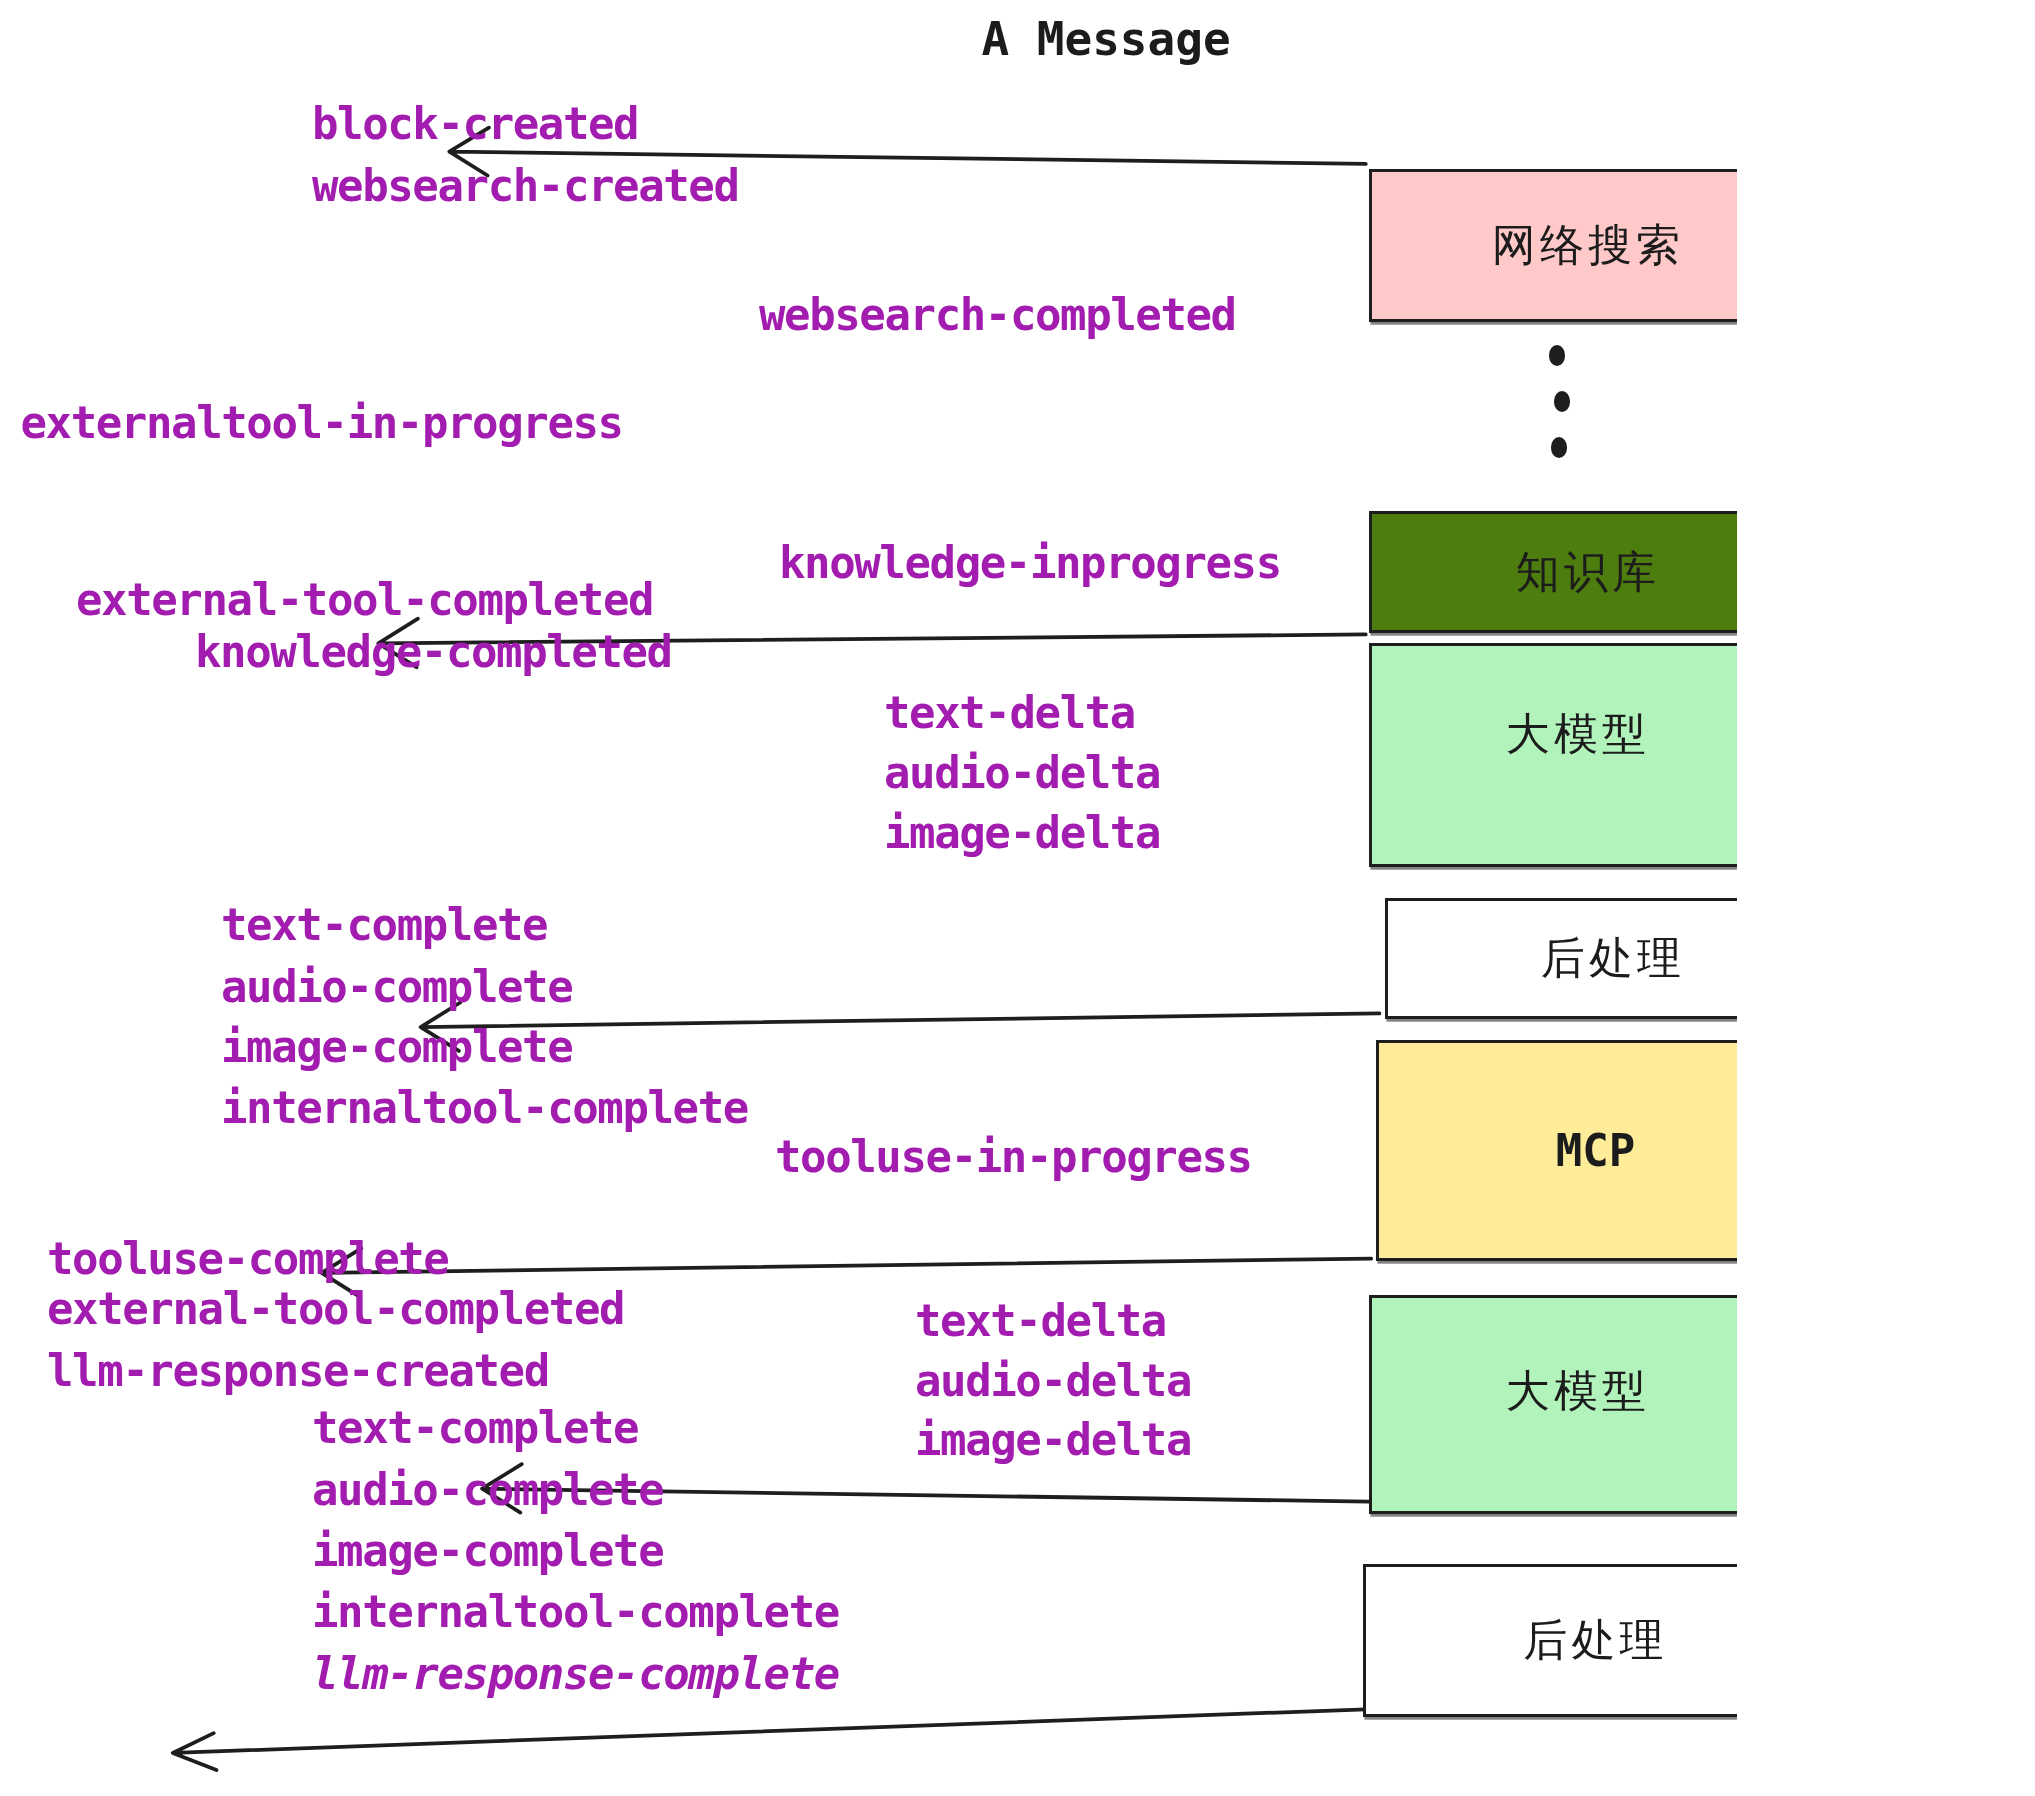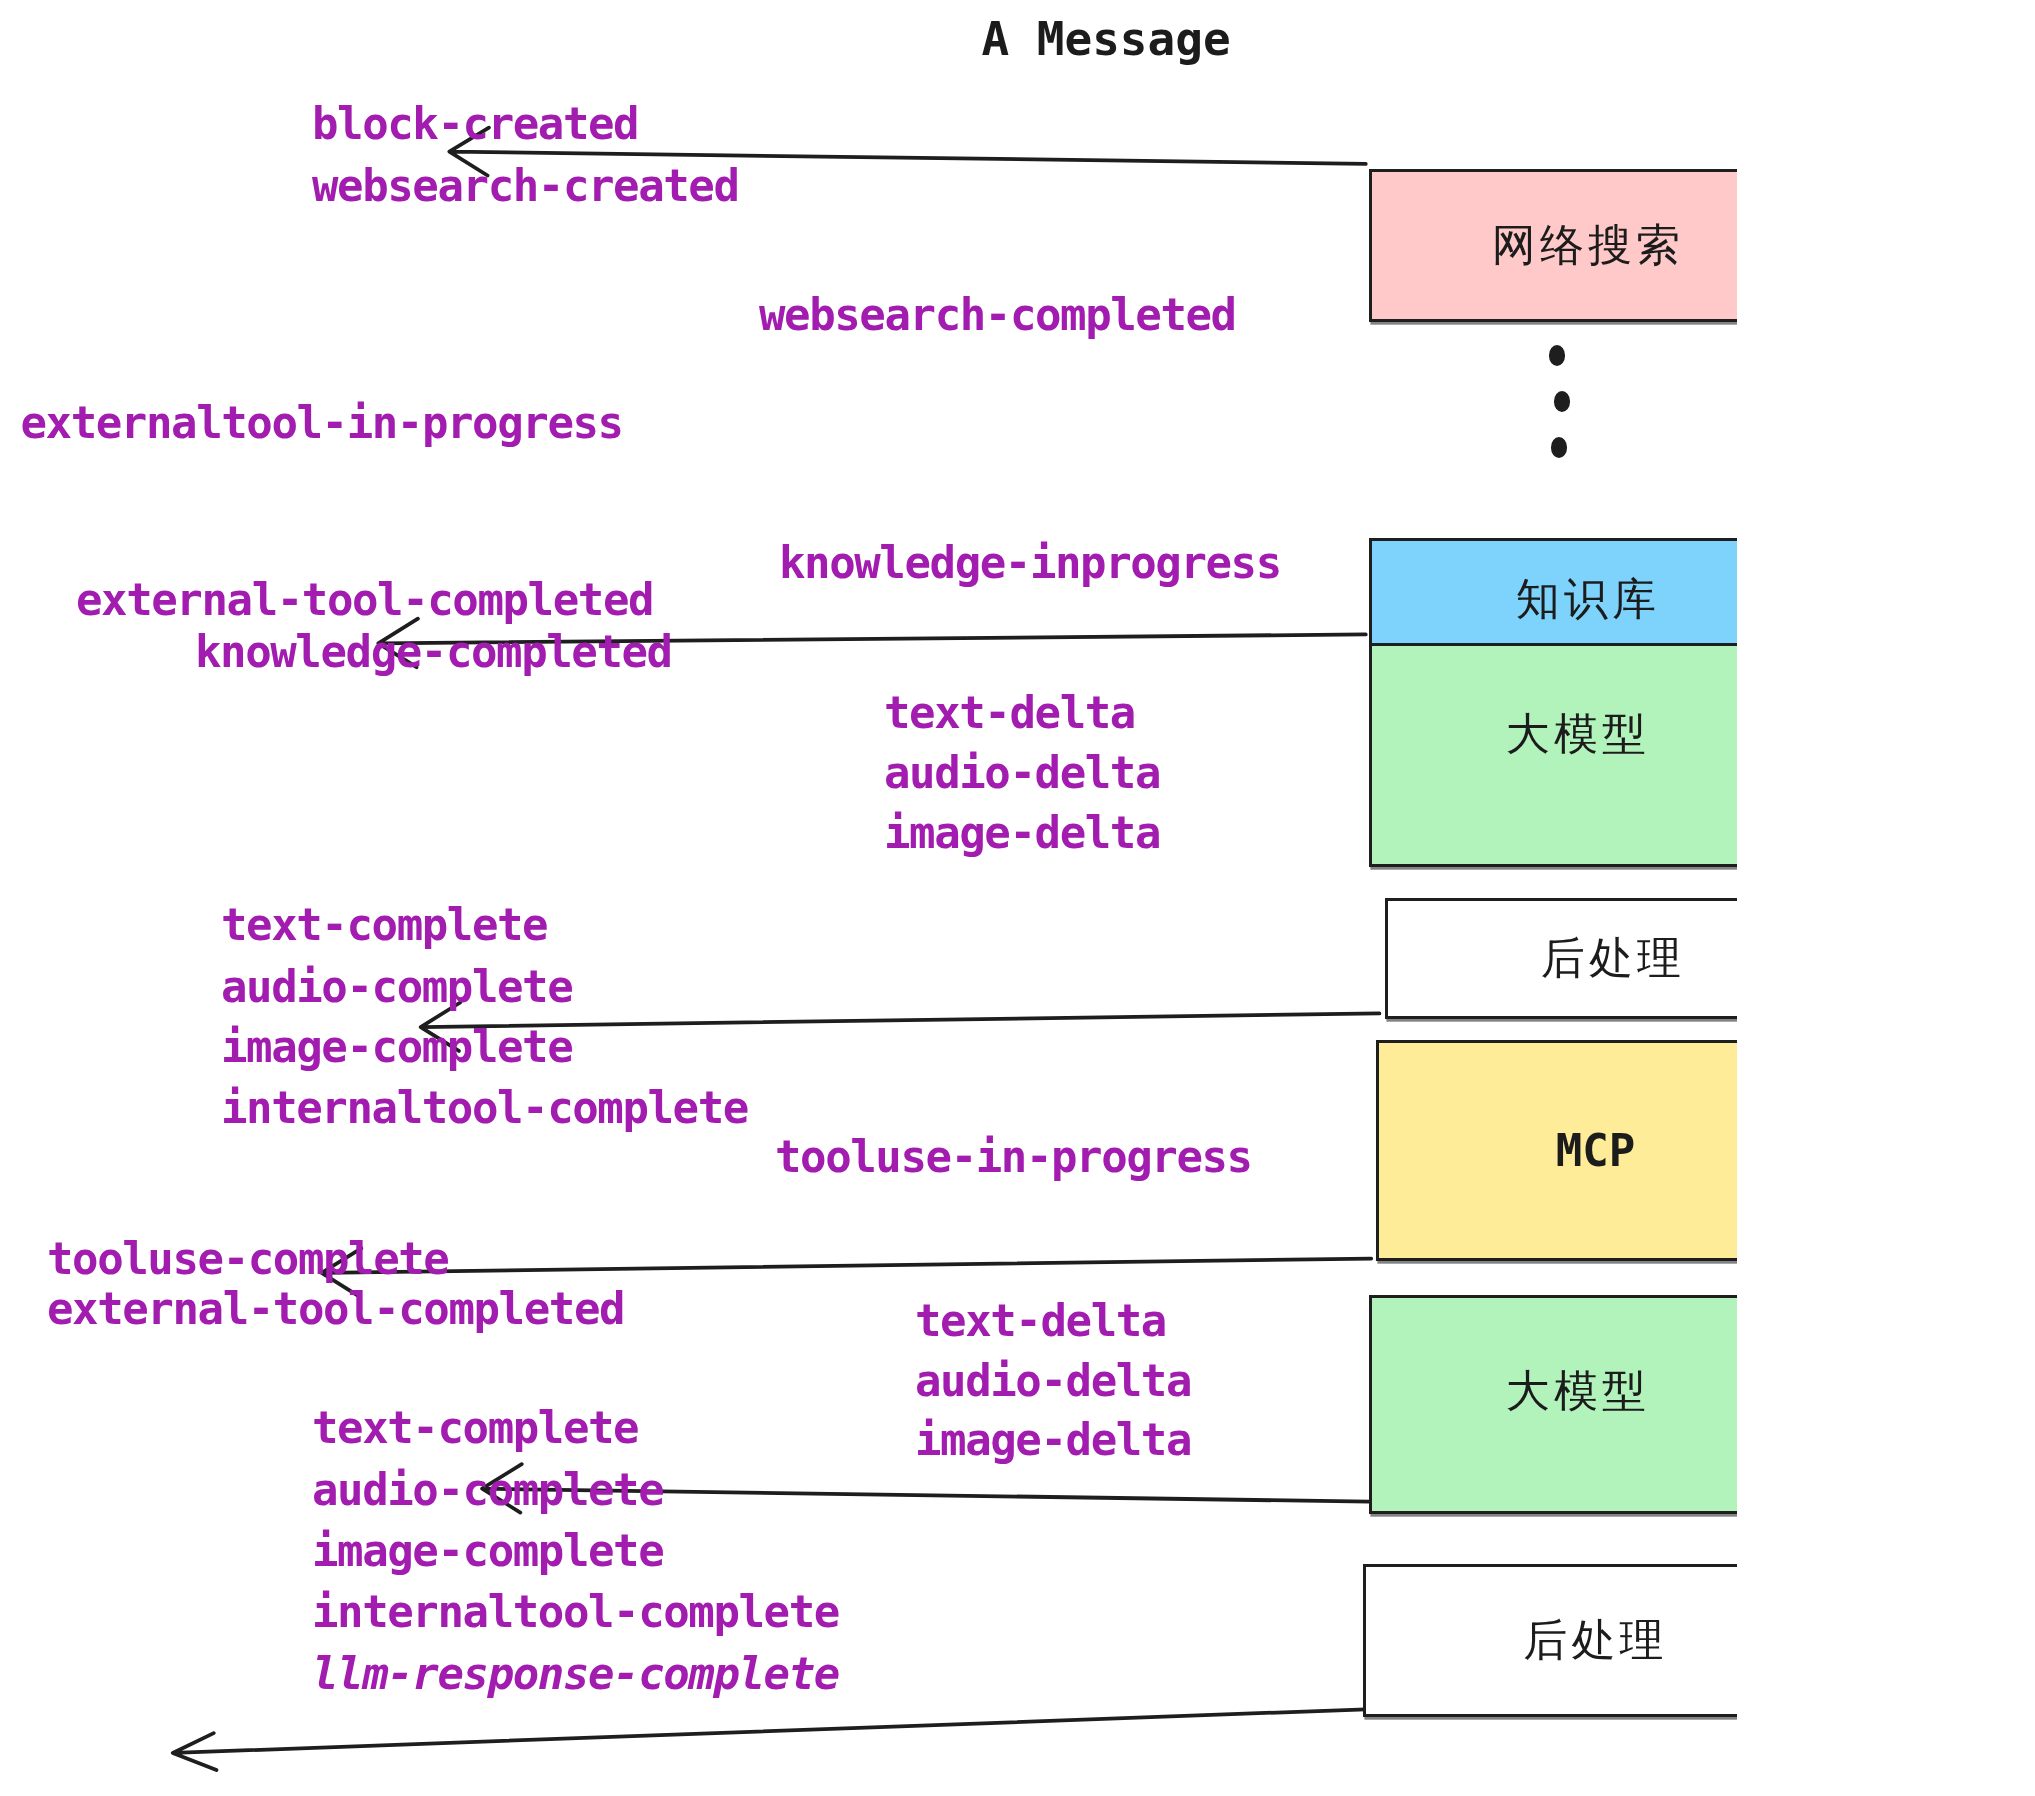--- a/index.html
+++ b/index.html
@@ -52,41 +52,42 @@
 
   <div class="event-label" style="left:221px;top:895px;">text-complete</div>
   <div class="event-label" style="left:221px;top:957px;">audio-complete</div>
   <div class="event-label" style="left:221px;top:1017px;">image-complete</div>
   <div class="event-label" style="left:221px;top:1078px;">internaltool-complete</div>
 
   <div class="event-label" style="left:775px;top:1127px;">tooluse-in-progress</div>
 
   <div class="event-label" style="left:47px;top:1218px;margin-top:11px;">tooluse-complete</div>
   <div class="event-label" style="left:47px;top:1279px;">external-tool-completed</div>
+  <div class="event-label" style="left:47px;top:1341px;">llm-response-created</div>
 
   <div class="event-label" style="left:915px;top:1291px;">text-delta</div>
   <div class="event-label" style="left:915px;top:1351px;">audio-delta</div>
   <div class="event-label" style="left:915px;top:1410px;">image-delta</div>
 
   <div class="event-label" style="left:312px;top:1398px;">text-complete</div>
   <div class="event-label" style="left:312px;top:1460px;">audio-complete</div>
   <div class="event-label" style="left:312px;top:1521px;">image-complete</div>
   <div class="event-label" style="left:312px;top:1582px;">internaltool-complete</div>
   <div class="event-label" style="left:312px;top:1644px;font-style:italic;">llm-response-complete</div>
 
 
   <div class="node" style="left: 1369px; top: 169px; width: 400px; height: 147px; background: rgb(255, 201, 201);">
     <span>网络搜索</span>
   </div>
 
   <div class="dot" style="left:1549px;top:345px;"></div>
   <div class="dot" style="left:1554px;top:391px;"></div>
   <div class="dot" style="left:1551px;top:437px;"></div>
 
-  <div class="node" style="left: 1369px; top: 511px; width: 400px; height: 116px; background: #7dd3fc; margin-top: 27px;">
+  <div class="node" style="left: 1369px; top: 511px; width: 400px; height: 116px; background: #4d7c0f;">
     <span>知识库</span>
   </div>
 
   <div class="node" style="left: 1369px; top: 643px; width: 402px; height: 224px; padding-bottom: 41px; box-sizing: border-box; background: rgb(178, 242, 187);">
     <span>大模型</span>
   </div>
 
   <div class="node" style="left: 1385px; top: 898px; width: 418px; height: 115px; background: rgb(255, 255, 255);">
     <span>后处理</span>
   </div>

